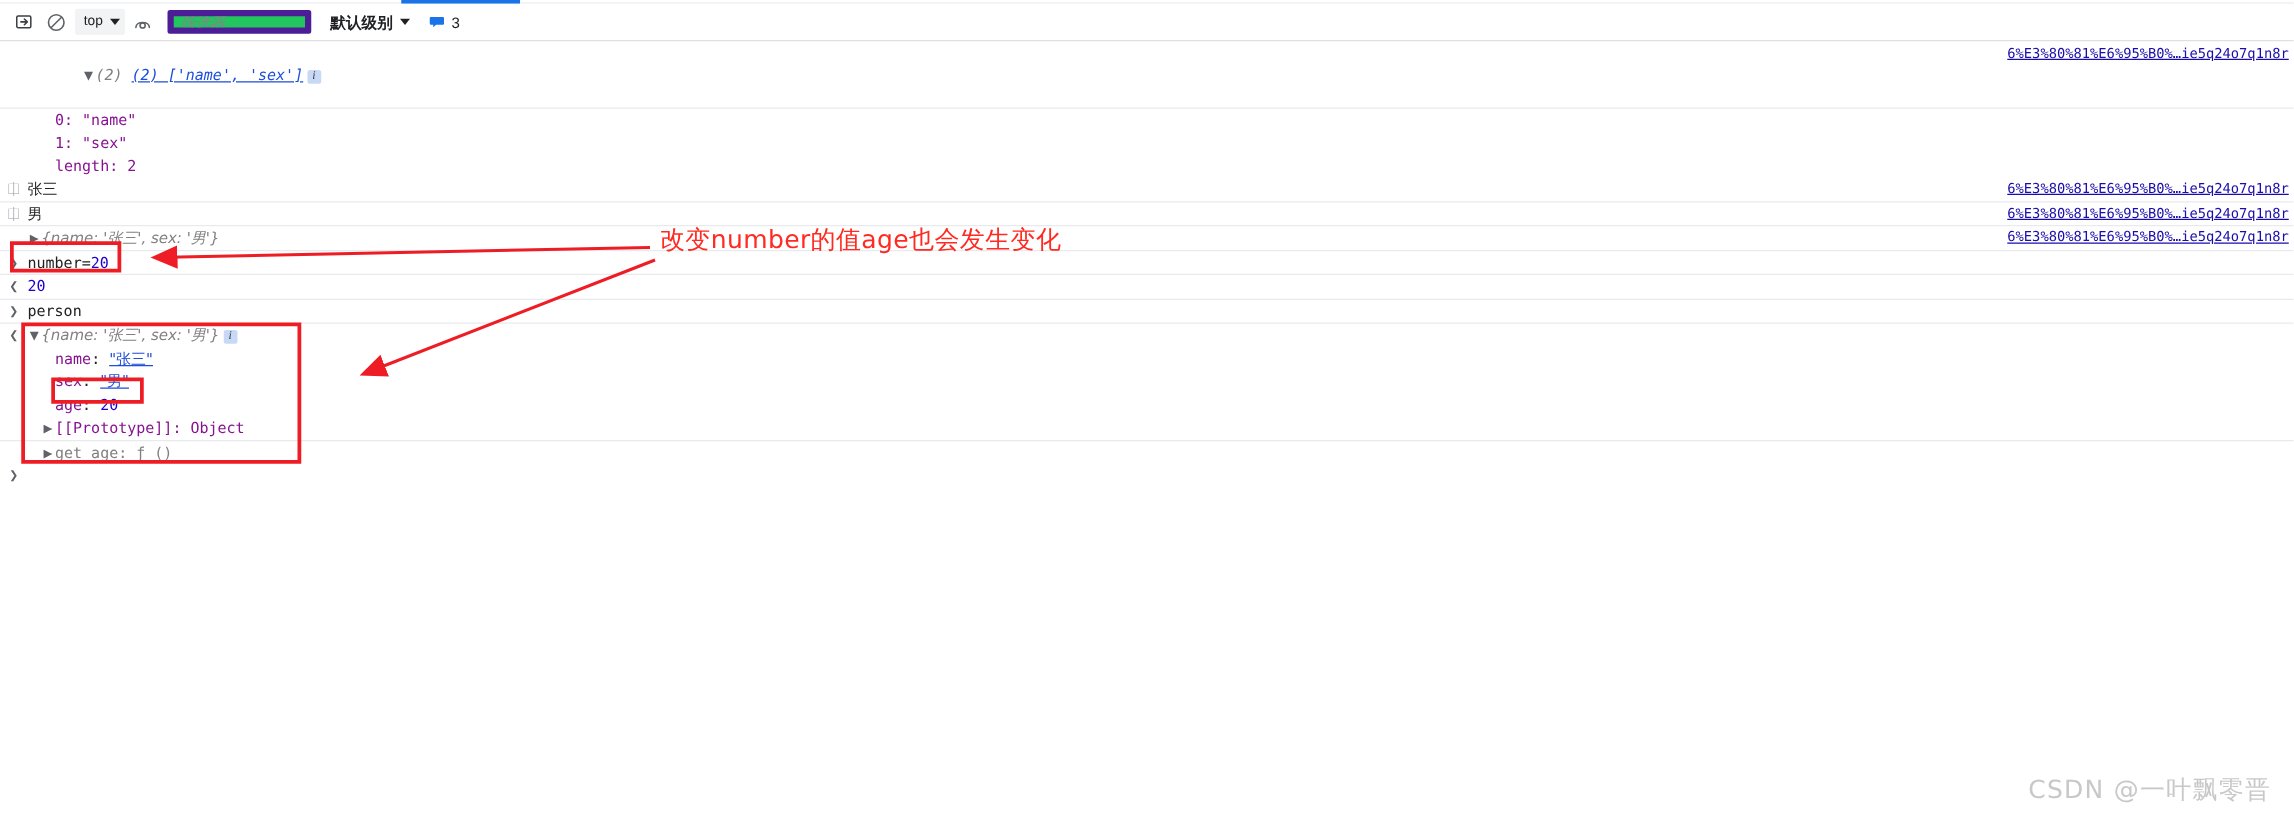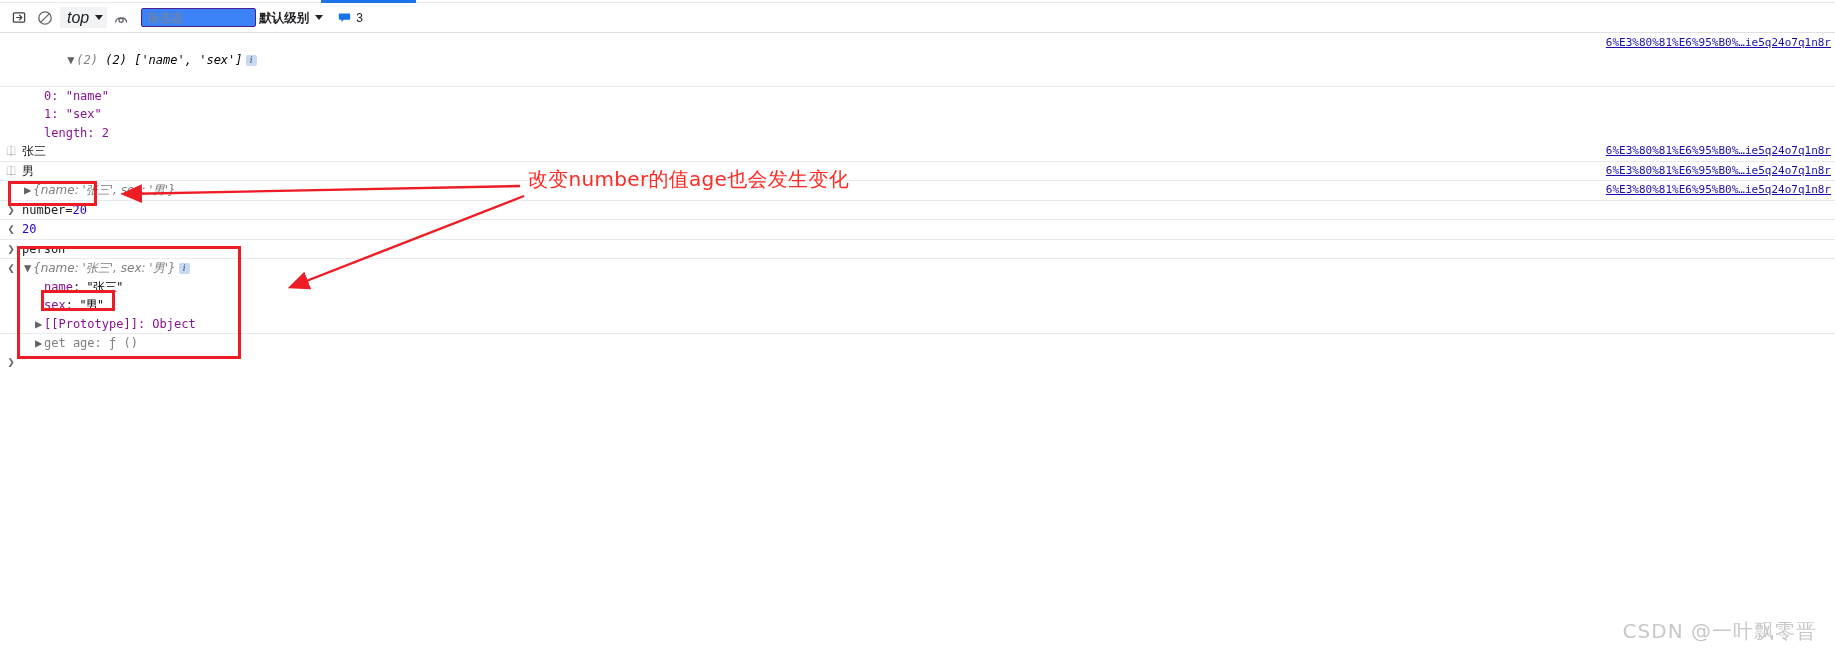--- a/index.html
+++ b/index.html
@@ -54,52 +54,53 @@
     display: flex; align-items: center;
     height: 21px;
     background: #f1f3f4;
     border-radius: 2px;
     padding: 0 4px 0 7px;
     margin-left: 2px;
     margin-right: 2px;
     flex: 0 0 auto;
   }
   .ctx-select .ctx-label {
-    font-size: 16px;
+    font-size: 11px;
     color: #202124;
     font-family: "Liberation Sans", sans-serif;
     line-height: 21px;
-    font-style: italic;
   }
   .caret {
     width: 0; height: 0;
     border-left: 4.5px solid transparent;
     border-right: 4.5px solid transparent;
     border-top: 5.5px solid #202124;
     margin-left: 6px;
   }
 
   .filter-input {
     width: 115px; height: 19px;
-    border: 1px solid #4c1d95;
+    border: 5px solid #4c1d95;
     border-radius: 2px;
-    background: #3b82f6;
+    background: #22c55e;
     font-size: 12px;
     color: #202124;
     padding: 0 5px;
     margin-left: 6px;
     outline: none;
     box-sizing: border-box;
     font-family: "Liberation Sans", sans-serif;
     flex: 0 0 auto;
+    font-style: italic;
   }
   .filter-input::placeholder { color: #80868b; }
 
   .level-select {
     display: flex; align-items: center;
+    margin-left: 12px;
     height: 21px;
     padding: 0 3px;
     flex: 0 0 auto;
   }
   .level-select .lvl-label {
     font-size: 12.5px;
     color: #202124;
     font-weight: 600;
     line-height: 21px;
   }
@@ -169,21 +170,21 @@
     width: 11px;
     color: #5f6368;
     vertical-align: top;
     text-align: center;
   }
 
   
   .c-grey   { color: #808080; }
   .c-dim    { color: #9aa0a6; }
   .c-purple { color: #881391; }
-  .c-red    { color: #000000; }
+  .c-red    { color: #1d4ed8; text-decoration: underline; }
   .c-num    { color: #1c00cf; text-align: right; }
   .c-black  { color: #202124; }
   .italic   { font-style: italic; }
 
   .ibadge {
     display: inline-block;
     width: 11px; height: 11px;
     background: #c7d9f5;
     color: #3c4043;
     border-radius: 2px;
@@ -197,21 +198,21 @@
   }
 
   .cn { font-family: "DejaVu Sans", sans-serif; }
 
   
   .prompt-in  { color: #5f6368; font-weight: 600; }
   .prompt-out { color: #5f6368; }
 
   
   .overlay {
-    position: absolute; top: 0; left: 0;
+    position: absolute; top: 12px; left: 0;
     width: 1835px; height: 559px;
     pointer-events: none;
   }
   .annbox {
     position: absolute;
     border: 3px solid #ee1c25;
     box-sizing: border-box;
   }
   .anntext {
     position: absolute;
@@ -339,20 +340,23 @@
   </div>
 
   <div class="row noborder">
     <span class="line"><span class="gutter"></span><span style="padding-left:22px" class="c-purple">name</span><span class="c-black">: </span><span class="c-red cn">"张三"</span></span>
   </div>
 
   <div class="row noborder">
     <span class="line"><span class="gutter"></span><span style="padding-left:22px" class="c-purple">sex</span><span class="c-black">: </span><span class="c-red cn">"男"</span></span>
   </div>
 
+  <div class="row noborder">
+    <span class="line"><span class="gutter"></span><span style="padding-left:22px" class="c-purple">age</span><span class="c-black">: </span><span class="c-num">20</span></span>
+  </div>
 
   <div class="row">
     <span class="line"><span class="gutter"></span><span style="padding-left:11px"></span><span class="tri">▶</span><span class="c-purple">[[Prototype]]: Object</span></span>
   </div>
 
   <div class="row noborder">
     <span class="line"><span class="gutter"></span><span style="padding-left:11px"></span><span class="tri">▶</span><span class="c-grey">get age: ƒ ()</span></span>
   </div>
 
   <div class="row noborder">

